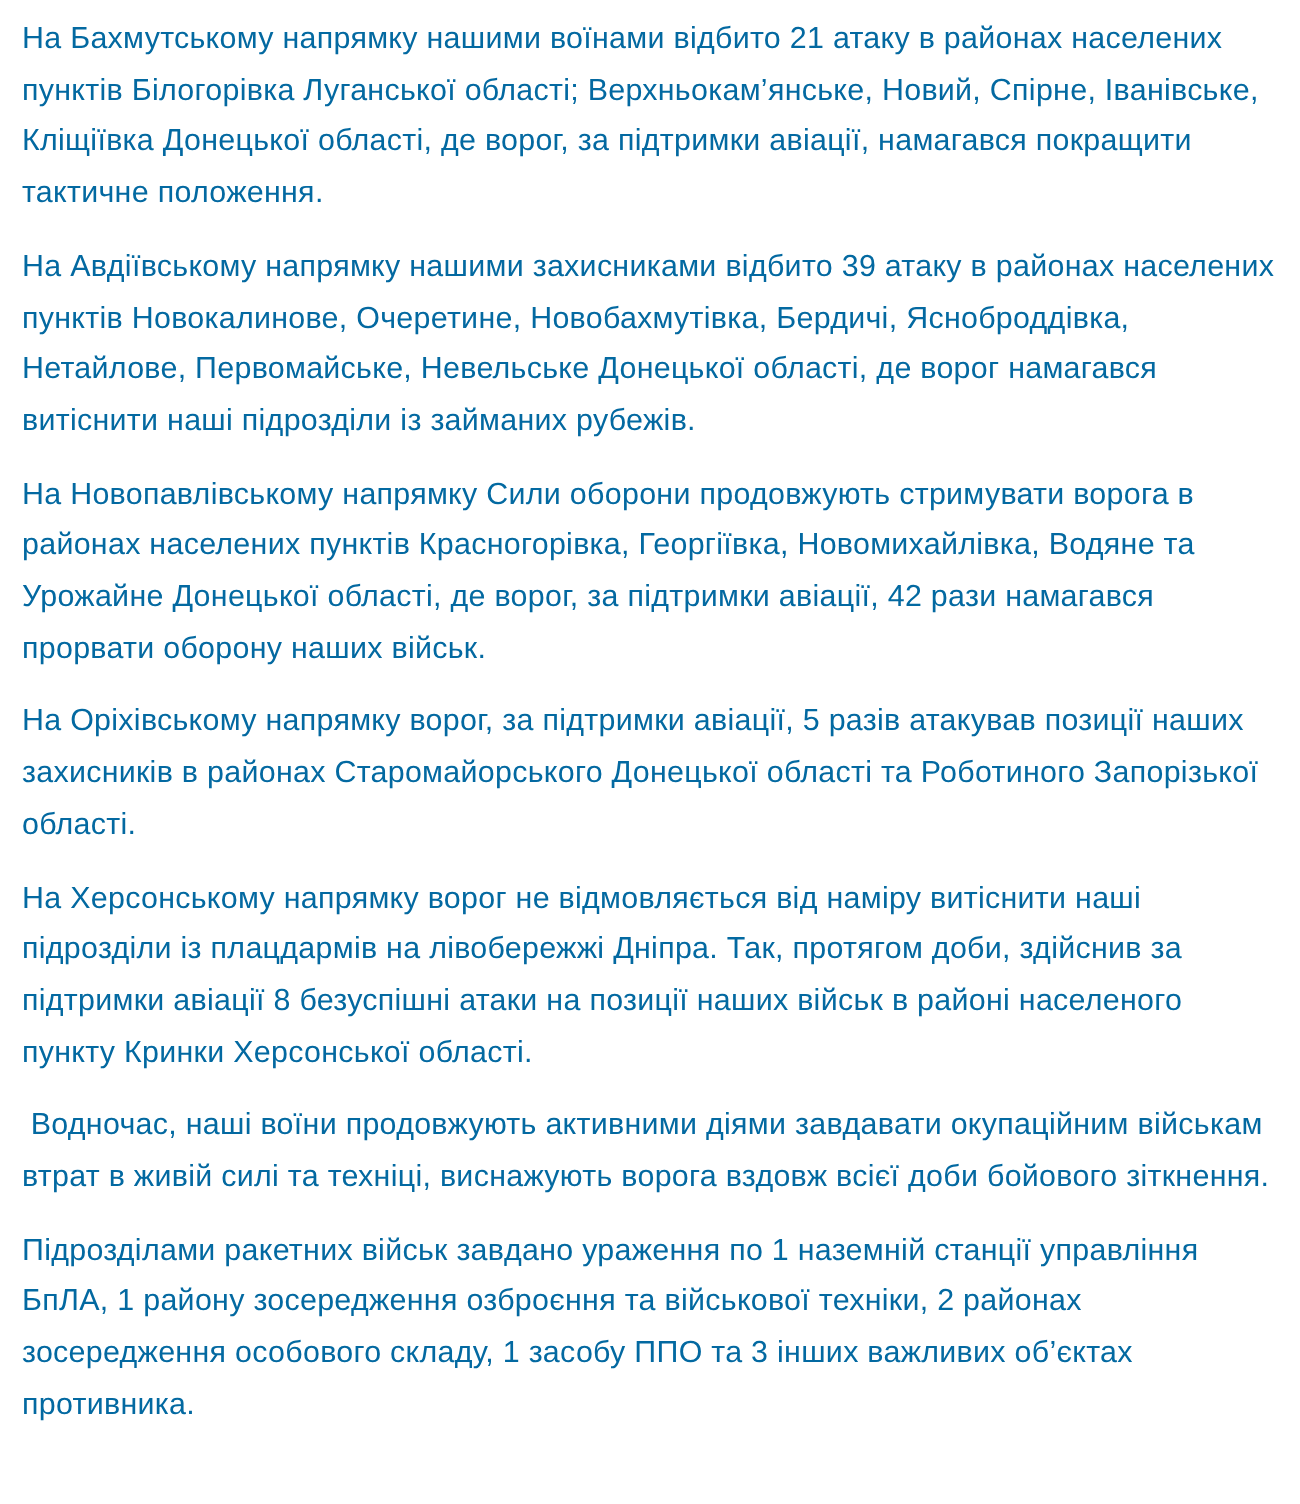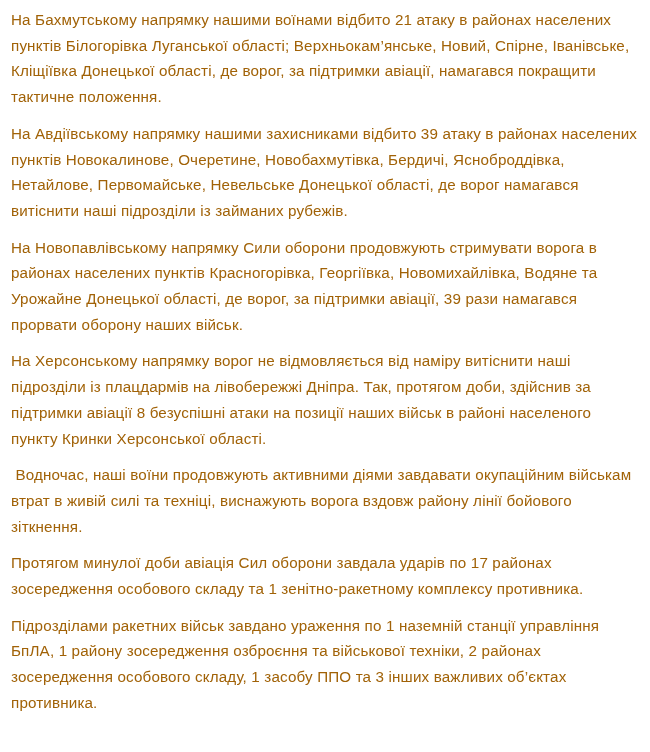--- a/index.html
+++ b/index.html
@@ -19,34 +19,34 @@
   .report {
     box-sizing: border-box;
     width: 650px;
     padding: 7px 8px 0 11px;
   }
   .para {
     margin: 0 0 11px 0;
     font-size: 15.2px;
     line-height: 25.7px;
     letter-spacing: 0.01em;
-    color: #a16207;
+    color: #0369a1;
     text-align: left;
     white-space: pre-wrap;
     word-wrap: break-word;
   }
   .para:last-child {
     margin-bottom: 0;
   }
 </style>
 </head>
 <body>
 
 <div class="report">
   <p class="para">На Бахмутському напрямку нашими воїнами відбито 21 атаку в районах населених пунктів Білогорівка Луганської області; Верхньокам’янське, Новий, Спірне, Іванівське, Кліщіївка Донецької області, де ворог, за підтримки авіації, намагався покращити тактичне положення.</p>
   <p class="para">На Авдіївському напрямку нашими захисниками відбито 39 атаку в районах населених пунктів Новокалинове, Очеретине, Новобахмутівка, Бердичі, Ясноброддівка, Нетайлове, Первомайське, Невельське Донецької області, де ворог намагався витіснити наші підрозділи із займаних рубежів.</p>
-  <p class="para">На Новопавлівському напрямку Сили оборони продовжують стримувати ворога в районах населених пунктів Красногорівка, Георгіївка, Новомихайлівка, Водяне та Урожайне Донецької області, де ворог, за підтримки авіації, 39 рази намагався прорвати оборону наших військ.</p>
+  <p class="para">На Новопавлівському напрямку Сили оборони продовжують стримувати ворога в районах населених пунктів Красногорівка, Георгіївка, Новомихайлівка, Водяне та Урожайне Донецької області, де ворог, за підтримки авіації, 42 рази намагався прорвати оборону наших військ.</p>
+  <p class="para">На Оріхівському напрямку ворог, за підтримки авіації, 5 разів атакував позиції наших захисників в районах Старомайорського Донецької області та Роботиного Запорізької області.</p>
   <p class="para">На Херсонському напрямку ворог не відмовляється від наміру витіснити наші підрозділи із плацдармів на лівобережжі Дніпра. Так, протягом доби, здійснив за підтримки авіації 8 безуспішні атаки на позиції наших військ в районі населеного пункту Кринки Херсонської області.</p>
-  <p class="para"> Водночас, наші воїни продовжують активними діями завдавати окупаційним військам втрат в живій силі та техніці, виснажують ворога вздовж району лінії бойового зіткнення.</p>
-  <p class="para">Протягом минулої доби авіація Сил оборони завдала ударів по 17 районах зосередження особового складу та 1 зенітно-ракетному комплексу противника.</p>
+  <p class="para"> Водночас, наші воїни продовжують активними діями завдавати окупаційним військам втрат в живій силі та техніці, виснажують ворога вздовж всієї доби бойового зіткнення.</p>
   <p class="para">Підрозділами ракетних військ завдано ураження по 1 наземній станції управління БпЛА, 1 району зосередження озброєння та військової техніки, 2 районах зосередження особового складу, 1 засобу ППО та 3 інших важливих об’єктах противника.</p>
 
 </div>
 
 </body></html>

